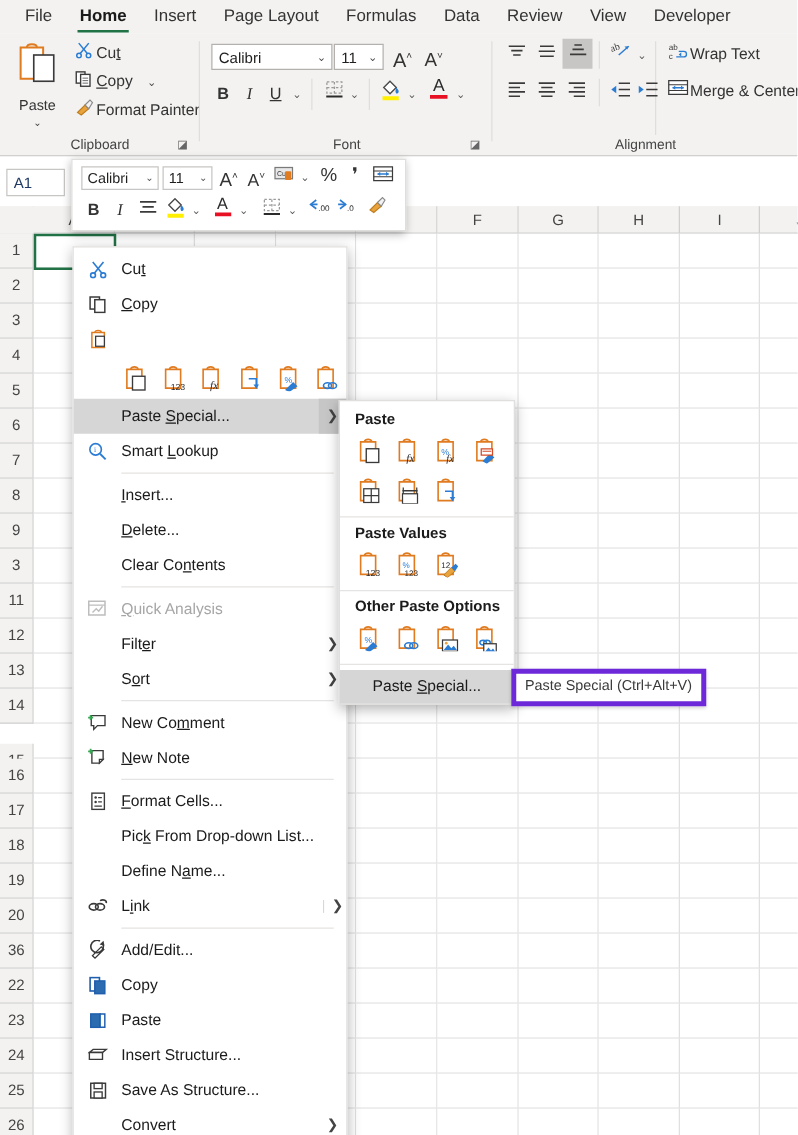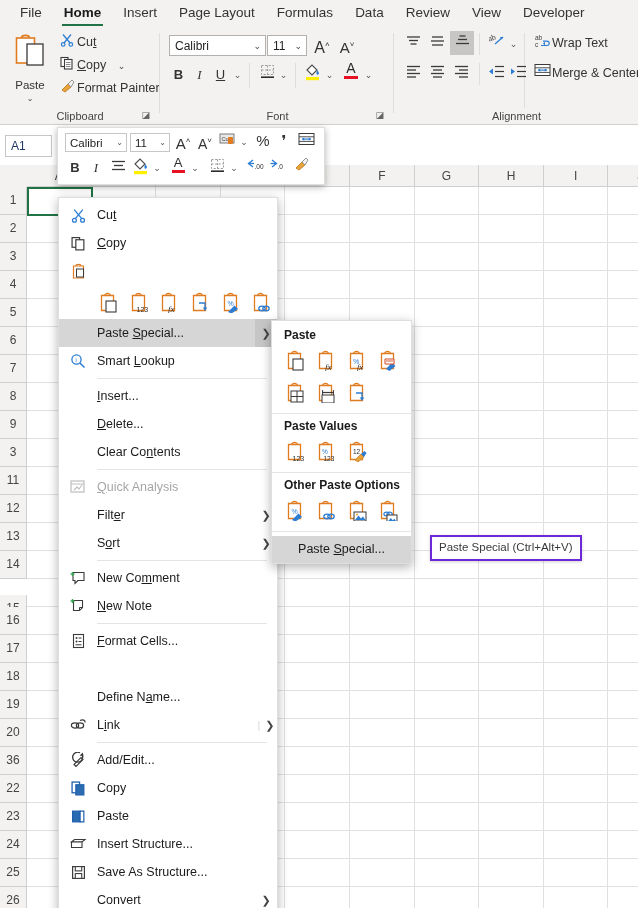--- a/index.html
+++ b/index.html
@@ -162,22 +162,22 @@
   .sub-row{display:flex;padding:0 0 2px 8px;}
   .sub-row .so{width:31px;height:30px;display:flex;align-items:center;justify-content:center;}
   .sub-sep{height:1px;background:#e6e4e2;margin:4px 0 2px 0;}
   #sub-ps{
     height:27px;line-height:27px;background:#d6d6d6;font-size:12.5px;
     color:#1b1b1b;text-align:center;margin-top:4px;
   }
 
   
   #tooltip{
-    position:absolute;left:430px;top:535px;height:22px;line-height:21px;
-    background:#ffffff;border:2px solid #6d28d9;
+    position:absolute;left:409px;top:535px;height:22px;line-height:21px;
+    background:#ffffff;border:4px solid #6d28d9;
     font-size:11.5px;color:#3a3a3a;padding:0 7px;white-space:nowrap;
     z-index:120;box-shadow:0 1px 3px rgba(0,0,0,.18);
   }
 
   u.acc{text-decoration:underline;}
 </style>
 </head>
 <body>
 
 <div id="ribbon-tabs">
@@ -979,20 +979,21 @@
           <line x1="7" y1="5" x2="10" y2="5" stroke="#3a3a3a" stroke-width="1"></line>
           <circle cx="5" cy="8.5" r="1" fill="#3a3a3a"></circle>
           <line x1="7" y1="8.5" x2="10" y2="8.5" stroke="#3a3a3a" stroke-width="1"></line>
           <line x1="4" y1="11.8" x2="10" y2="11.8" stroke="#3a3a3a" stroke-width="1"></line>
         </svg>
       </div>
       <div class="mi-tx"><u class="acc">F</u>ormat Cells...</div>
     </div>
     <div class="mi">
       <div class="mi-ic"></div>
+      <div class="mi-tx">Pic<u class="acc">k</u> From Drop-down List...</div>
     </div>
     <div class="mi">
       <div class="mi-ic"></div>
       <div class="mi-tx">Define N<u class="acc">a</u>me...</div>
     </div>
     <div class="mi">
       <div class="mi-ic">
         <svg width="18" height="14" viewBox="0 0 18 14">
           <g fill="none" stroke="#3a3a3a" stroke-width="1.3">
             <ellipse cx="6" cy="7.5" rx="3.6" ry="2.6"></ellipse>

